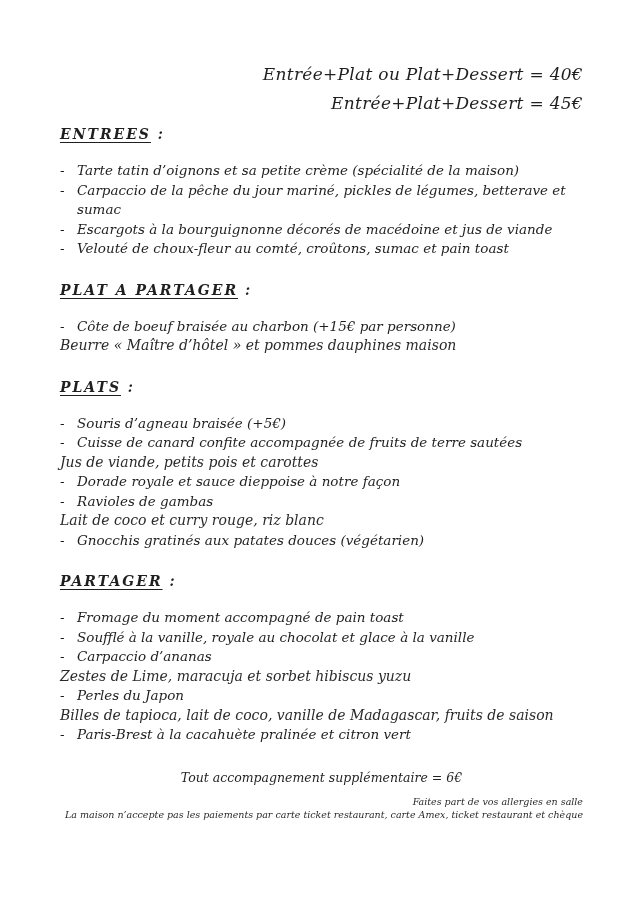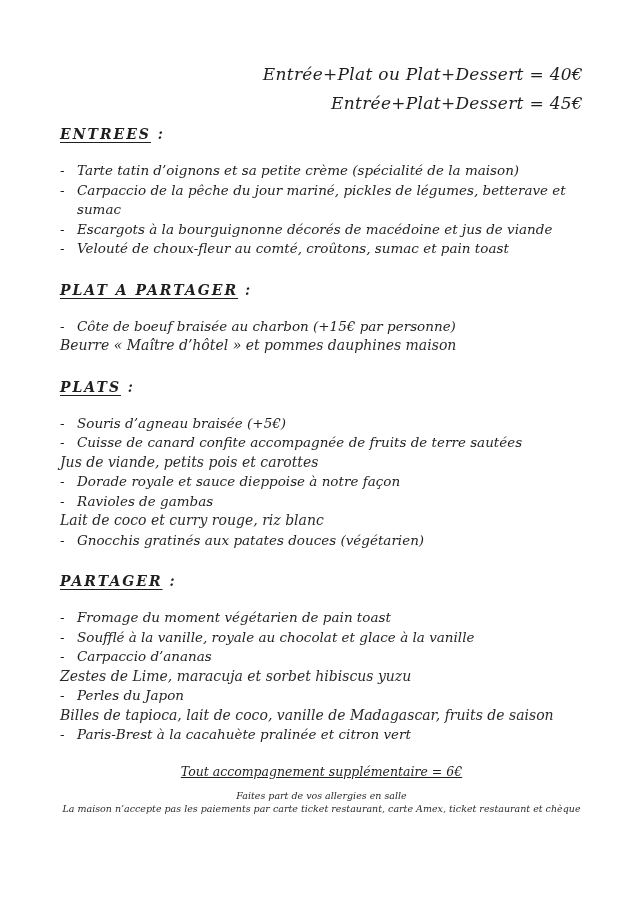--- a/index.html
+++ b/index.html
@@ -44,29 +44,28 @@
     line-height: 19.5px;
   }
   li.item .dash { flex: 0 0 17px; width: 17px; }
   li.note {
     font-size: 14px;
     line-height: 19.5px;
     color: #2a2a2a;
   }
   
   .supplement {
-    margin-top: 18px;
+    margin-top: 24px;
     text-align: center;
     font-size: 12.5px;
     line-height: 18px;
-    text-decoration: underline;
   }
   .footnotes {
     margin-top: 8px;
-    text-align: center;
+    text-align: right;
     font-size: 9.5px;
     line-height: 13px;
     color: #2a2a2a;
   }
 </style>
 </head>
 <body>
 
 <div class="page">
 
@@ -132,21 +131,21 @@
             <span class="dash">-</span>
             <span class="txt">Gnocchis gratinés aux patates douces (végétarien)</span>
           </li>
         </ul>
       </section>
       <section>
         <h2><span class="u">PARTAGER</span><span> :</span></h2>
         <ul>
           <li class="item">
             <span class="dash">-</span>
-            <span class="txt">Fromage du moment végétarien de pain toast</span>
+            <span class="txt">Fromage du moment accompagné de pain toast</span>
           </li>
           <li class="item">
             <span class="dash">-</span>
             <span class="txt">Soufflé à la vanille, royale au chocolat et glace à la vanille</span>
           </li>
           <li class="item">
             <span class="dash">-</span>
             <span class="txt">Carpaccio d’ananas</span>
           </li>
           <li class="note">Zestes de Lime, maracuja et sorbet hibiscus yuzu</li>

